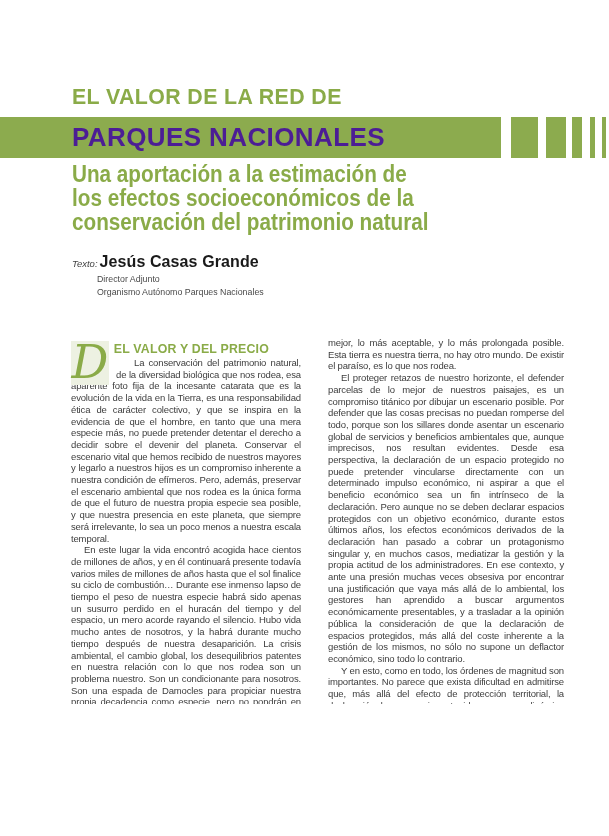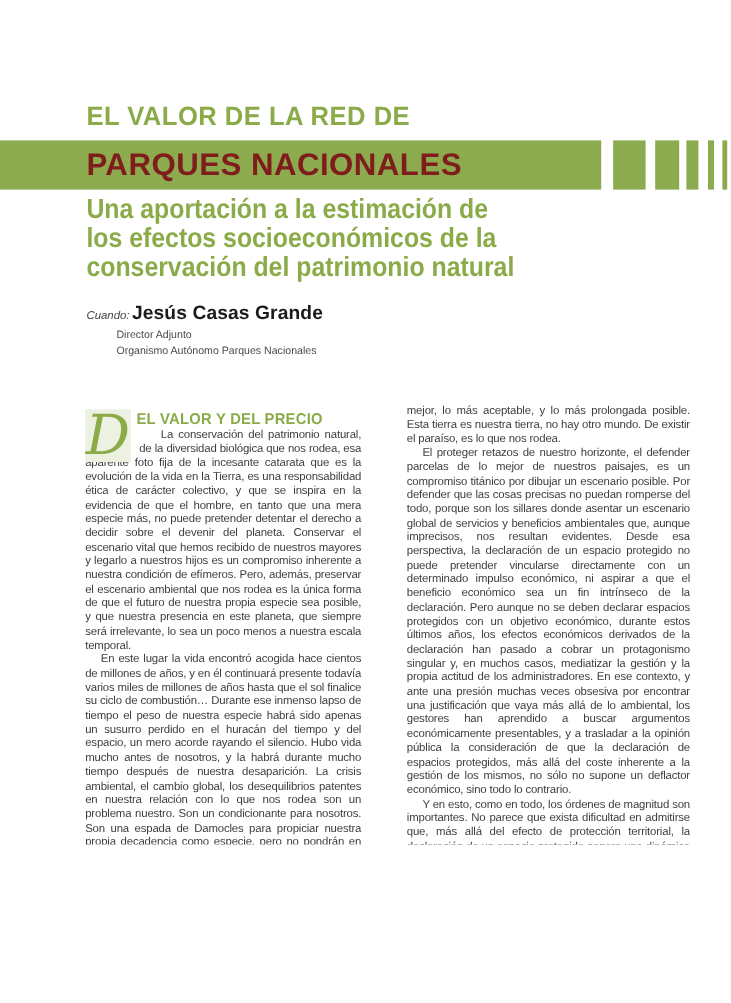--- a/index.html
+++ b/index.html
@@ -5,42 +5,42 @@
   html,body{margin:0;padding:0;background:#ffffff;}
   .page{position:relative;width:609px;height:704px;background:#ffffff;overflow:hidden;
         font-family:"Liberation Sans",sans-serif;}
 
   
   .kicker{position:absolute;left:72px;top:84px;font-size:22px;font-weight:bold;
           color:#8aab48;letter-spacing:.4px;white-space:nowrap;
           transform:scaleX(.97);transform-origin:0 0;}
   .band{position:absolute;left:0;top:117px;width:501px;height:41px;background:#8cab4e;}
   .band-title{position:absolute;left:72px;top:0;line-height:41px;font-size:26px;
-          font-weight:bold;color:#7f1d1d;letter-spacing:.4px;white-space:nowrap;}
+          font-weight:bold;color:#4c1d95;letter-spacing:.4px;white-space:nowrap;}
   .deco{position:absolute;top:117px;height:41px;background:#8cab4e;}
   .d1{left:511px;width:27px}.d2{left:546px;width:20px}.d3{left:572px;width:10px}
   .d4{left:590px;width:5px}.d5{left:602px;width:4px}
   .subtitle{position:absolute;left:72px;top:162px;font-size:23px;font-weight:bold;
           color:#8aab48;line-height:24px;white-space:nowrap;
           transform:scaleX(.9);transform-origin:0 0;}
 
   
   .byline{position:absolute;left:72px;top:253px;}
   .byline-label{font-style:italic;font-size:9.5px;color:#444;}
   .byline-name{font-size:16px;font-weight:bold;color:#1a1a1a;margin-left:2px;letter-spacing:.1px;}
   .byline-sub{margin-left:25px;font-size:9px;color:#4a4a4a;line-height:12.5px;
           transform:scaleX(.98);transform-origin:0 0;white-space:nowrap;}
   .byline-sub.first{margin-top:2px;}
 
   
   .columns{position:absolute;left:0;top:337px;width:609px;height:460px;overflow:hidden;}
   .col{position:absolute;top:0;color:#3d3d3d;font-size:9.5px;line-height:11.7px;
        text-align:justify;letter-spacing:-.15px;}
   .col-left{left:71px;width:230px;padding-top:4px;}
-  .col-right{left:328px;width:236px;margin-left:11px;}
+  .col-right{left:328px;width:236px;}
   .col p{margin:0;text-indent:13px;}
   .col p.lead{text-indent:18px;}
   .col p.cont{text-indent:0;}
 
   .dropcap{float:left;width:38px;height:37px;margin-right:7px;position:relative;z-index:0;
        font-family:"DejaVu Serif",serif;font-style:italic;font-size:46px;line-height:42px;
        color:#8aab48;text-align:center;letter-spacing:0;}
   .dropcap::before{content:"";position:absolute;left:0;top:0;width:38px;height:44px;
        background:#edf1e2;z-index:-1;}
   .section-heading{margin:0 0 1px 0;font-size:13px;font-weight:bold;color:#8aab48;
@@ -75,21 +75,21 @@
   <div class="deco d5"></div>
 
   <div class="subtitle">
     <div>Una aportación a la estimación de</div>
     <div>los efectos socioeconómicos de la</div>
     <div>conservación del patrimonio natural</div>
   </div>
 
   <div class="byline">
     <div>
-      <span class="byline-label">Cuando:</span><span class="byline-name">Jesús Casas Grande</span>
+      <span class="byline-label">Texto:</span><span class="byline-name">Jesús Casas Grande</span>
     </div>
     <div class="byline-sub first">Director Adjunto</div>
     <div class="byline-sub">Organismo Autónomo Parques Nacionales</div>
   </div>
 
   <div class="columns">
     <div class="col col-left">
       <div class="dropcap">D</div>
       <h3 class="section-heading">EL VALOR Y DEL PRECIO</h3>
       <p class="lead">La conservación del patrimonio natural, de la diversidad biológica que nos rodea, esa aparente foto fija de la incesante catarata que es la evolución de la vida en la Tierra, es una responsabilidad ética de carácter colectivo, y que se inspira en la evidencia de que el hombre, en tanto que una mera especie más, no puede pretender detentar el derecho a decidir sobre el devenir del planeta. Conservar el escenario vital que hemos recibido de nuestros mayores y legarlo a nuestros hijos es un compromiso inherente a nuestra condición de efímeros. Pero, además, preservar el escenario ambiental que nos rodea es la única forma de que el futuro de nuestra propia especie sea posible, y que nuestra presencia en este planeta, que siempre será irrelevante, lo sea un poco menos a nuestra escala temporal.</p>

